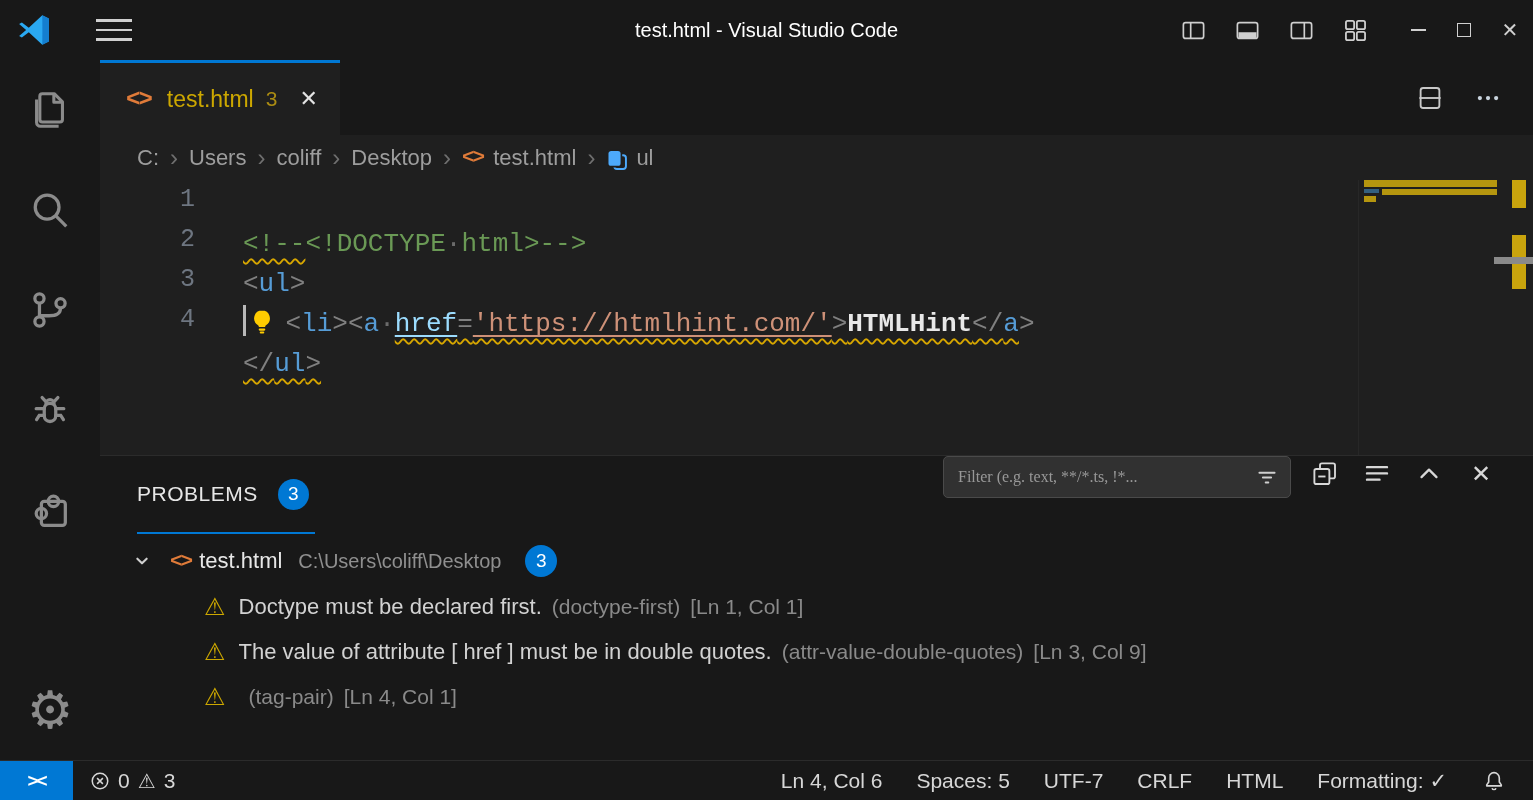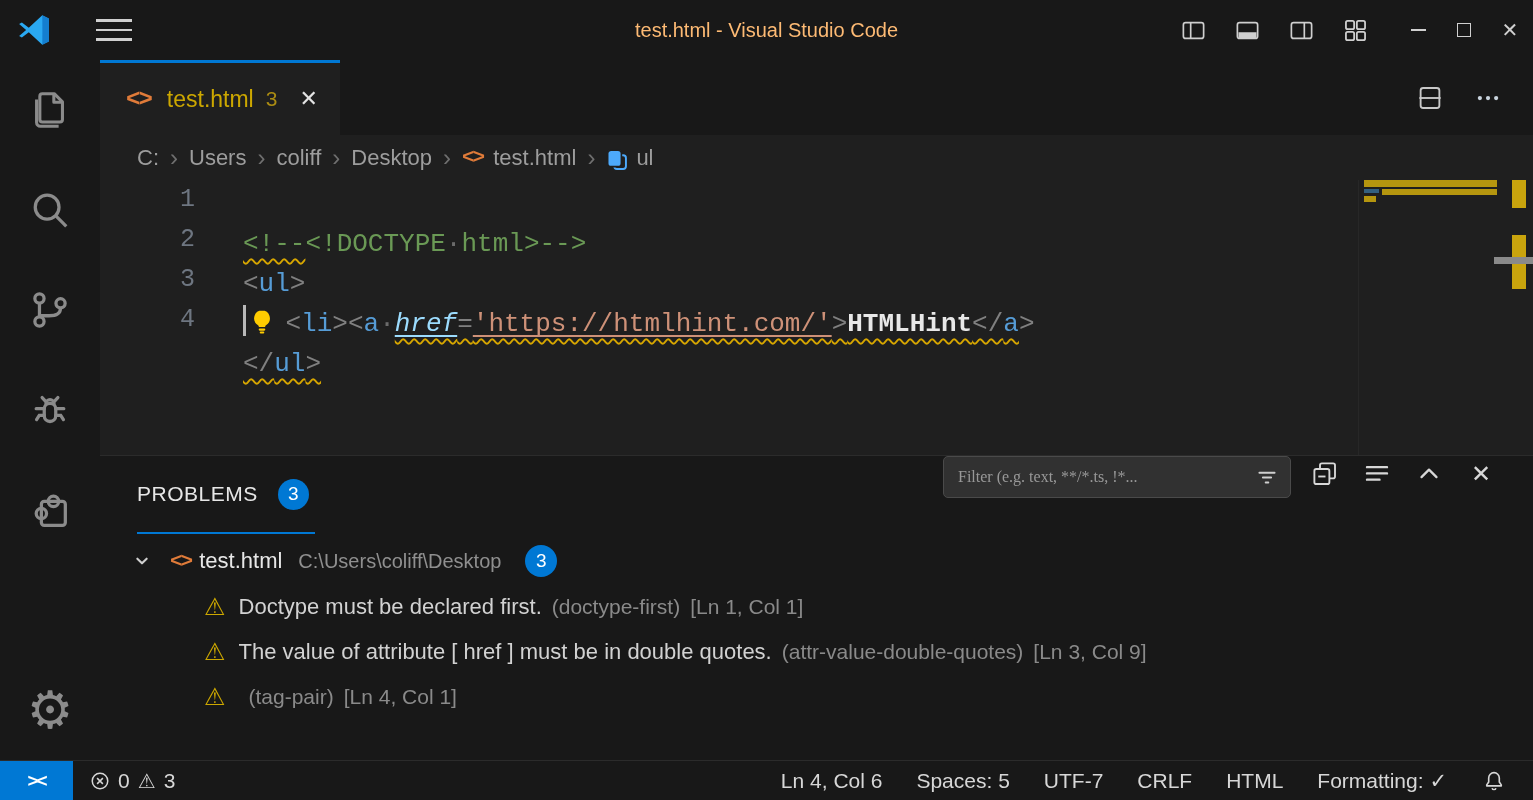--- a/index.html
+++ b/index.html
@@ -7,21 +7,21 @@
     font-family:"Liberation Sans", sans-serif; }
   .window { position:relative; width:1533px; height:800px; background:#1f1f1f; color:#cccccc; }
 
   
   .titlebar { position:absolute; top:0; left:0; right:0; height:60px; background:#181818;
     display:flex; align-items:center; }
   .tb-logo { width:36px; height:36px; margin-left:16px; display:flex; align-items:center; justify-content:center; }
   .tb-menu { margin-left:44px; width:36px; display:flex; flex-direction:column; gap:7px; cursor:pointer; }
   .tb-menu i { display:block; height:2.6px; background:#d0d0d0; }
   .tb-title { position:absolute; left:50%; top:50%; transform:translate(-50%,-50%);
-    font-size:20px; color:#fdba74; white-space:nowrap; }
+    font-size:20px; color:#ffffff; white-space:nowrap; }
   .tb-right { margin-left:auto; display:flex; align-items:center; }
   .tb-ic { width:28px; height:28px; display:flex; align-items:center; justify-content:center; margin-right:26px; cursor:pointer; }
   .win-btn { width:46px; height:40px; display:flex; align-items:center; justify-content:center; cursor:pointer; }
   .min-glyph { width:15px; height:2px; background:#d0d0d0; }
   .max-glyph { width:14px; height:14px; border:1.6px solid #d0d0d0; }
   .close-glyph { font-size:20px; color:#d0d0d0; line-height:1; }
 
   
   .activitybar { position:absolute; top:60px; left:0; width:100px; bottom:40px; background:#181818;
     display:flex; flex-direction:column; align-items:center; }
@@ -53,21 +53,21 @@
   .editor { flex:1; position:relative; background:#1f1f1f; overflow:hidden; }
   #code-lines { margin-right:180px; font-family:"Liberation Mono", monospace; font-size:26px; }
   .code-line { display:flex; height:40px; line-height:40px; white-space:pre; }
   .gutter { width:95px; text-align:right; color:#6e7681; flex:none; font-size:25px; }
   .line-body { flex:1; padding-left:48px; position:relative;margin-top:44px; }
   .code-line.current .line-body { box-shadow: inset 0 1px 0 rgba(255,255,255,.09), inset 0 -1px 0 rgba(255,255,255,.09); }
   .tok { }
   .tok.comment { color:#6a9955; }
   .tok.tag { color:#569cd6; }
   .tok.punct { color:#808080; }
-  .tok.attr { color:#9cdcfe;font-style:italic; }
+  .tok.attr { color:#9cdcfe; }
   .tok.string { color:#ce9178; }
   .tok.text { color:#e8e8e8; font-weight:bold; }
   .tok.wsdot { color:#6b6b6b; }
   .tok.sq { text-decoration-line:underline; text-decoration-style:wavy; text-decoration-color:#d7a600;
     text-decoration-thickness:2.2px; text-underline-offset:7px; text-decoration-skip-ink:none; }
   .tok .u { text-decoration:underline solid currentColor 1.6px; text-underline-offset:4px; }
   .cursor { display:inline-block; width:2.5px; height:31px; background:#b8b8b8; vertical-align:-5px; }
   .lightbulb { display:inline-block; width:40px; vertical-align:-7px; }
 
   .minimap { position:absolute; top:0; right:28px; width:147px; bottom:0; border-left:1px solid rgba(255,255,255,.04); }

